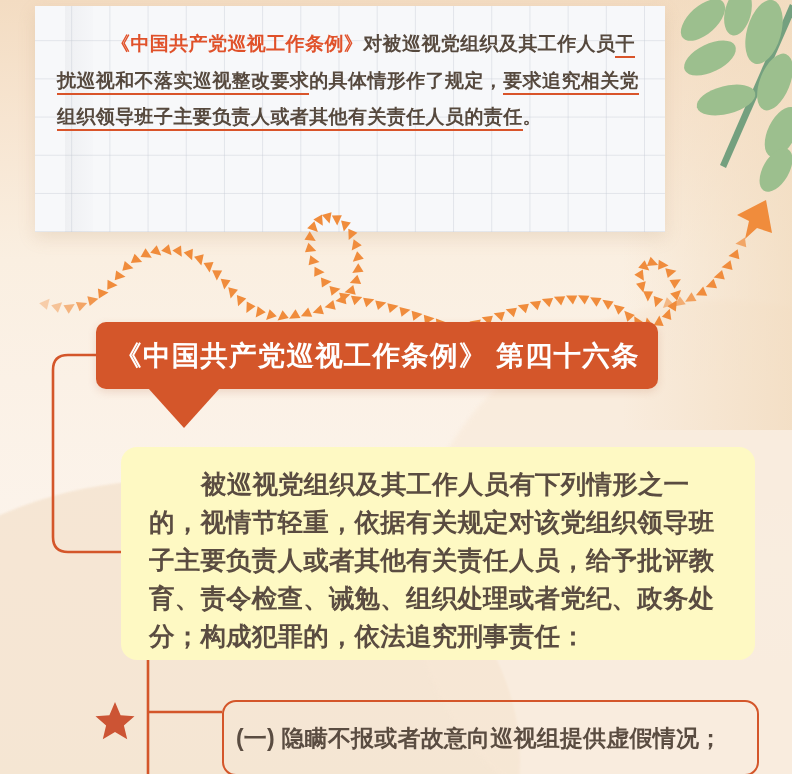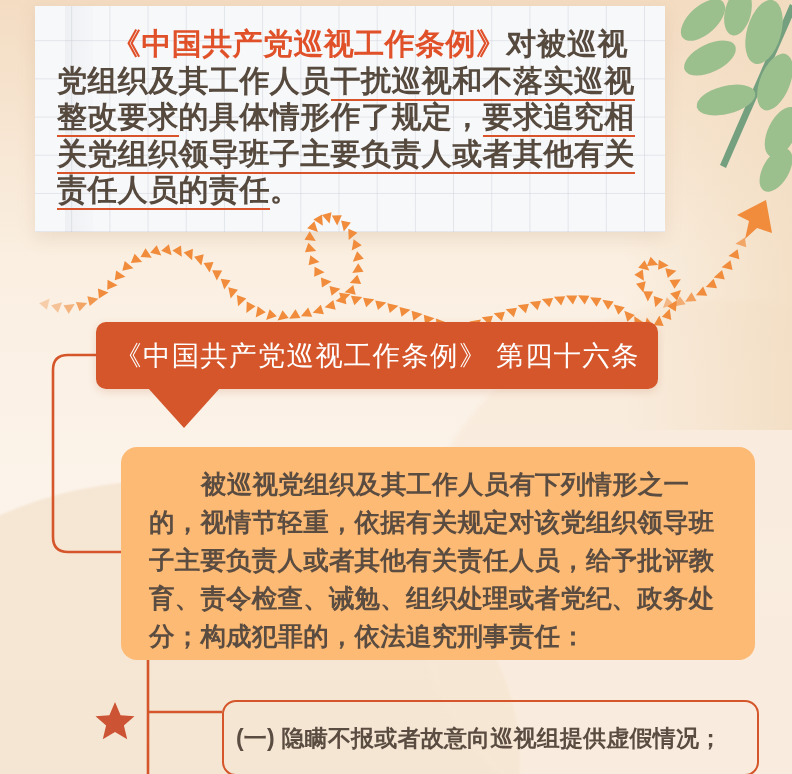--- a/index.html
+++ b/index.html
@@ -33,45 +33,45 @@
     box-shadow:0 6px 16px rgba(180,140,100,.18);
     overflow:hidden;}
   #note-grid{position:absolute;inset:0;
     background-image:
       linear-gradient(to right,rgba(200,205,215,.45) 1px,transparent 1px),
       linear-gradient(to bottom,rgba(200,205,215,.45) 1px,transparent 1px);
     background-size:38.2px 38.2px;background-position:-2px -4px;}
   #note-fold{position:absolute;left:30px;top:0;width:28px;height:100%;
     background:linear-gradient(to right,rgba(160,165,175,.10),rgba(160,165,175,.02));}
   #note-text{position:absolute;left:22px;top:20px;right:18px;
-    font-size:30px;line-height:36.5px;color:#56493e;font-weight:700;
+    font-size:19px;line-height:36.5px;color:#56493e;font-weight:700;
     letter-spacing:.4px;text-indent:54px;}
   .hl-title{color:#e0512a;}
   .uline{border-bottom:2.5px solid #d9542a;padding-bottom:2px;}
 
   
   #arrow-path{position:absolute;left:0;top:185px;width:792px;height:145px;z-index:5;}
 
   
   #tree{position:absolute;left:0;top:300px;width:792px;height:474px;z-index:5;}
 
   
   #banner-wrap{position:absolute;left:96px;top:322px;z-index:7;}
   #banner{width:562px;height:67px;background:#d4562a;border-radius:10px;
     display:flex;align-items:center;justify-content:center;
     box-shadow:0 3px 8px rgba(180,90,50,.18);}
-  #banner-title{color:#ffffff;font-size:27.5px;font-weight:400;letter-spacing:1.2px;
+  #banner-title{color:#ffffff;font-size:27.5px;font-weight:700;letter-spacing:1.2px;
     white-space:nowrap;}
   #banner-tail{position:absolute;left:52px;top:66px;width:0;height:0;
     border-left:36px solid transparent;border-right:36px solid transparent;
     border-top:40px solid #d4562a;}
 
   
   #main-box{position:absolute;left:121px;top:447px;width:634px;height:213px;z-index:6;
-    background:#fdba74;border-radius:16px;}
+    background:#fef9c3;border-radius:16px;}
   #main-text{position:absolute;left:28px;top:18px;right:24px;
     font-size:25.5px;line-height:38px;color:#5a4c41;font-weight:700;
     letter-spacing:.2px;text-indent:52px;}
 
   
   #star{position:absolute;left:94px;top:700px;z-index:6;}
 
   
   #item-box{position:absolute;left:222px;top:700px;width:533px;height:72px;z-index:6;
     border:2.6px solid #d4562a;border-radius:14px;

